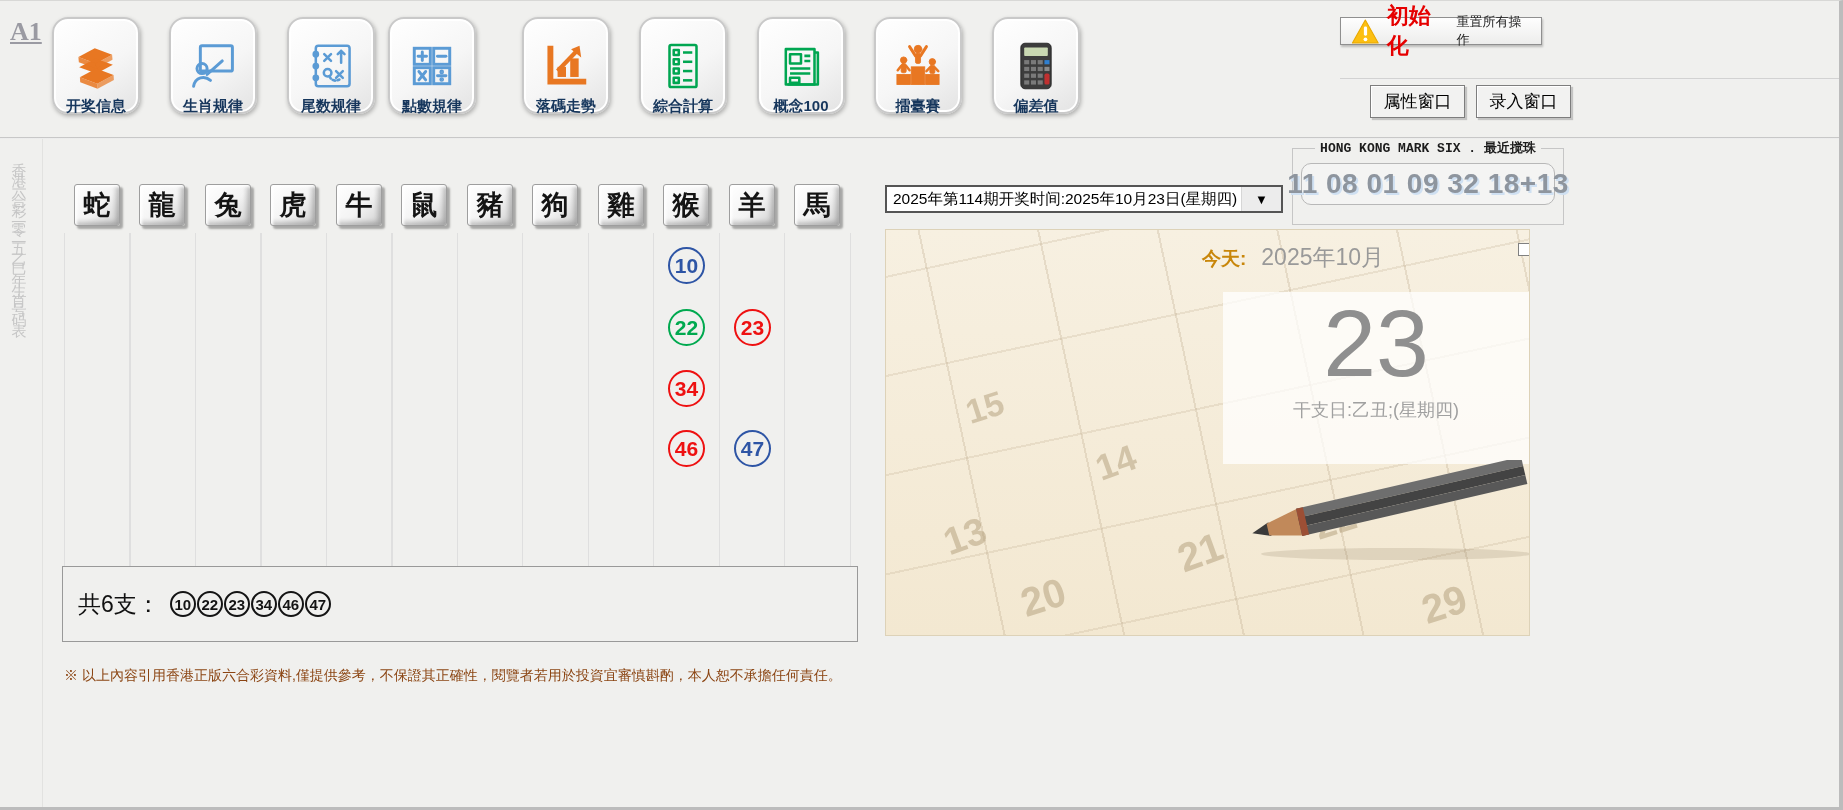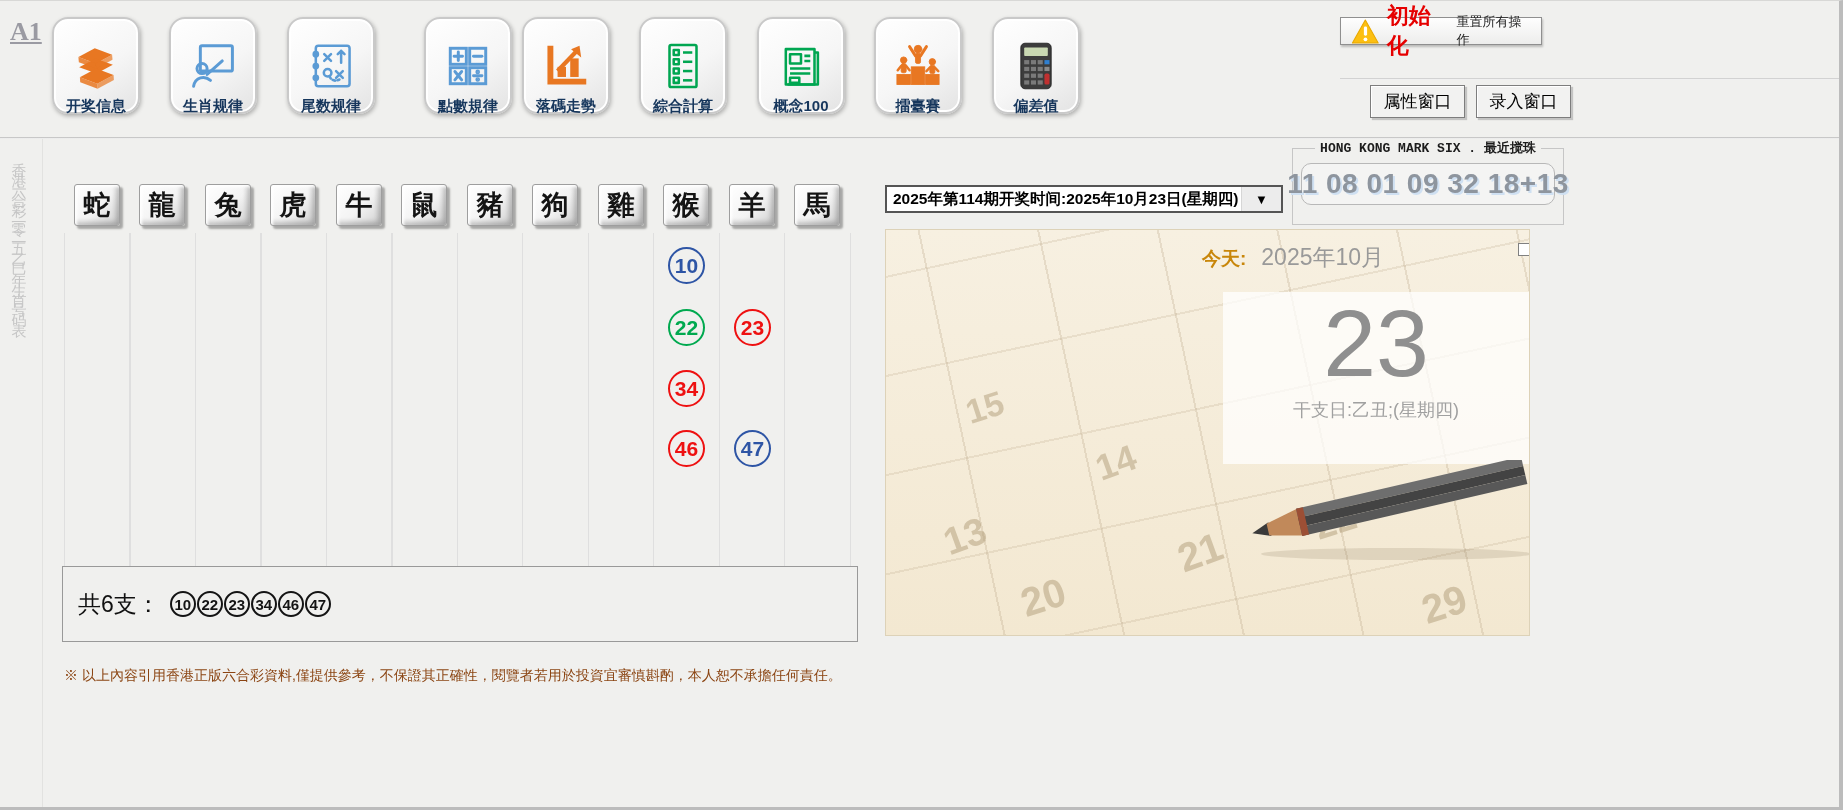--- a/index.html
+++ b/index.html
@@ -48,21 +48,21 @@
   .summary-box{position:absolute;left:62px;top:565px;width:796px;height:76px;border:1px solid #999;
       display:flex;align-items:center;padding-left:15px;background:#f0f0ee;}
   .summary-label{font-size:23px;color:#111;margin-right:10px;}
   .sball{display:inline-flex;width:26px;height:26px;border:2px solid #141414;border-radius:50%;
       align-items:center;justify-content:center;font-size:15px;font-weight:bold;color:#141414;margin-right:1px;}
   .footer{position:absolute;left:64px;top:666px;font-size:14px;color:#8b4513;white-space:nowrap;}
   
   .combo{position:absolute;left:885px;top:184px;width:398px;height:28px;background:#fff;
       border:2px solid #555;display:flex;align-items:stretch;cursor:pointer;}
   .combo-text{flex:1;display:flex;align-items:center;padding-left:6px;font-size:15.5px;color:#000;
-      white-space:nowrap;overflow:hidden;font-weight:bold;}
+      white-space:nowrap;overflow:hidden;}
   .combo-arrow{width:40px;background:#ececec;border-left:1px solid #d6d6d6;display:flex;
       align-items:center;justify-content:center;font-size:13px;color:#000;}
   
   .recent-box{position:absolute;left:1292px;top:138px;width:272px;height:86px;
       border:1px solid #c6c6c6;margin:0;padding:0;}
   .recent-box legend{margin:0 auto;padding:0 5px;font-family:"Liberation Mono",monospace;
       font-size:13px;font-weight:bold;color:#1c1c1c;white-space:nowrap;}
   .recent-pill{width:254px;height:42px;margin:6px auto 0;border:1px solid #b8b8b8;border-radius:10px;
       background:#f4f4f3;display:flex;align-items:center;justify-content:center;cursor:pointer;
       font-size:28px;font-weight:bold;color:#8e959e;letter-spacing:.5px;text-shadow:2px 2px 0 #cfe0f2;white-space:nowrap;}
@@ -124,21 +124,21 @@
         <circle cx="14" cy="46" r="2.5"></circle>
       <path d="M24 18 l8 8 M32 18 l-8 8"></path>
       <path d="M44 28 V14 M40 18 l4 -4 4 4"></path>
       <circle cx="28" cy="40" r="4.5"></circle>
       <path d="M38 38 l8 8 M46 38 l-8 8"></path>
       <path d="M30 44 q4 8 12 4" stroke-dasharray="3 3"></path>
     </svg>
     <span class="tool-label">尾数规律</span>
   </div>
 
-  <div class="tool-btn" style="left:424px">
+  <div class="tool-btn" style="left:388px">
     <svg viewBox="0 0 64 64" fill="none" stroke="#5b9bd5" stroke-width="3.5" stroke-linecap="round">
       <rect x="11" y="11" width="19" height="19"></rect>
         <rect x="34" y="11" width="19" height="19"></rect>
       <rect x="11" y="34" width="19" height="19"></rect>
         <rect x="34" y="34" width="19" height="19"></rect>
       <path d="M20.5 15.5 v10 M15.5 20.5 h10"></path>
       <path d="M38.5 20.5 h10"></path>
       <path d="M16.5 38.5 l8 10 M24.5 38.5 l-8 10"></path>
       <path d="M38.5 43.5 h10"></path>
         <circle cx="43.5" cy="39" r="1" fill="#5b9bd5"></circle>

